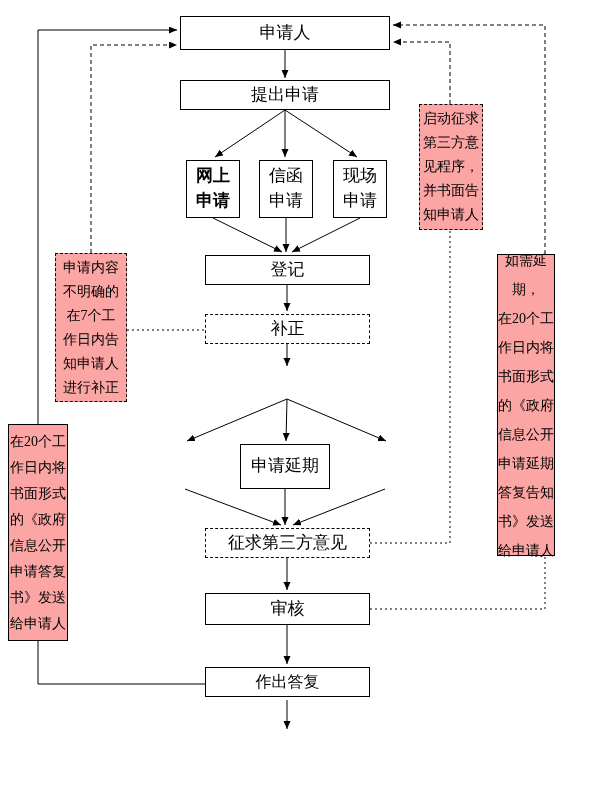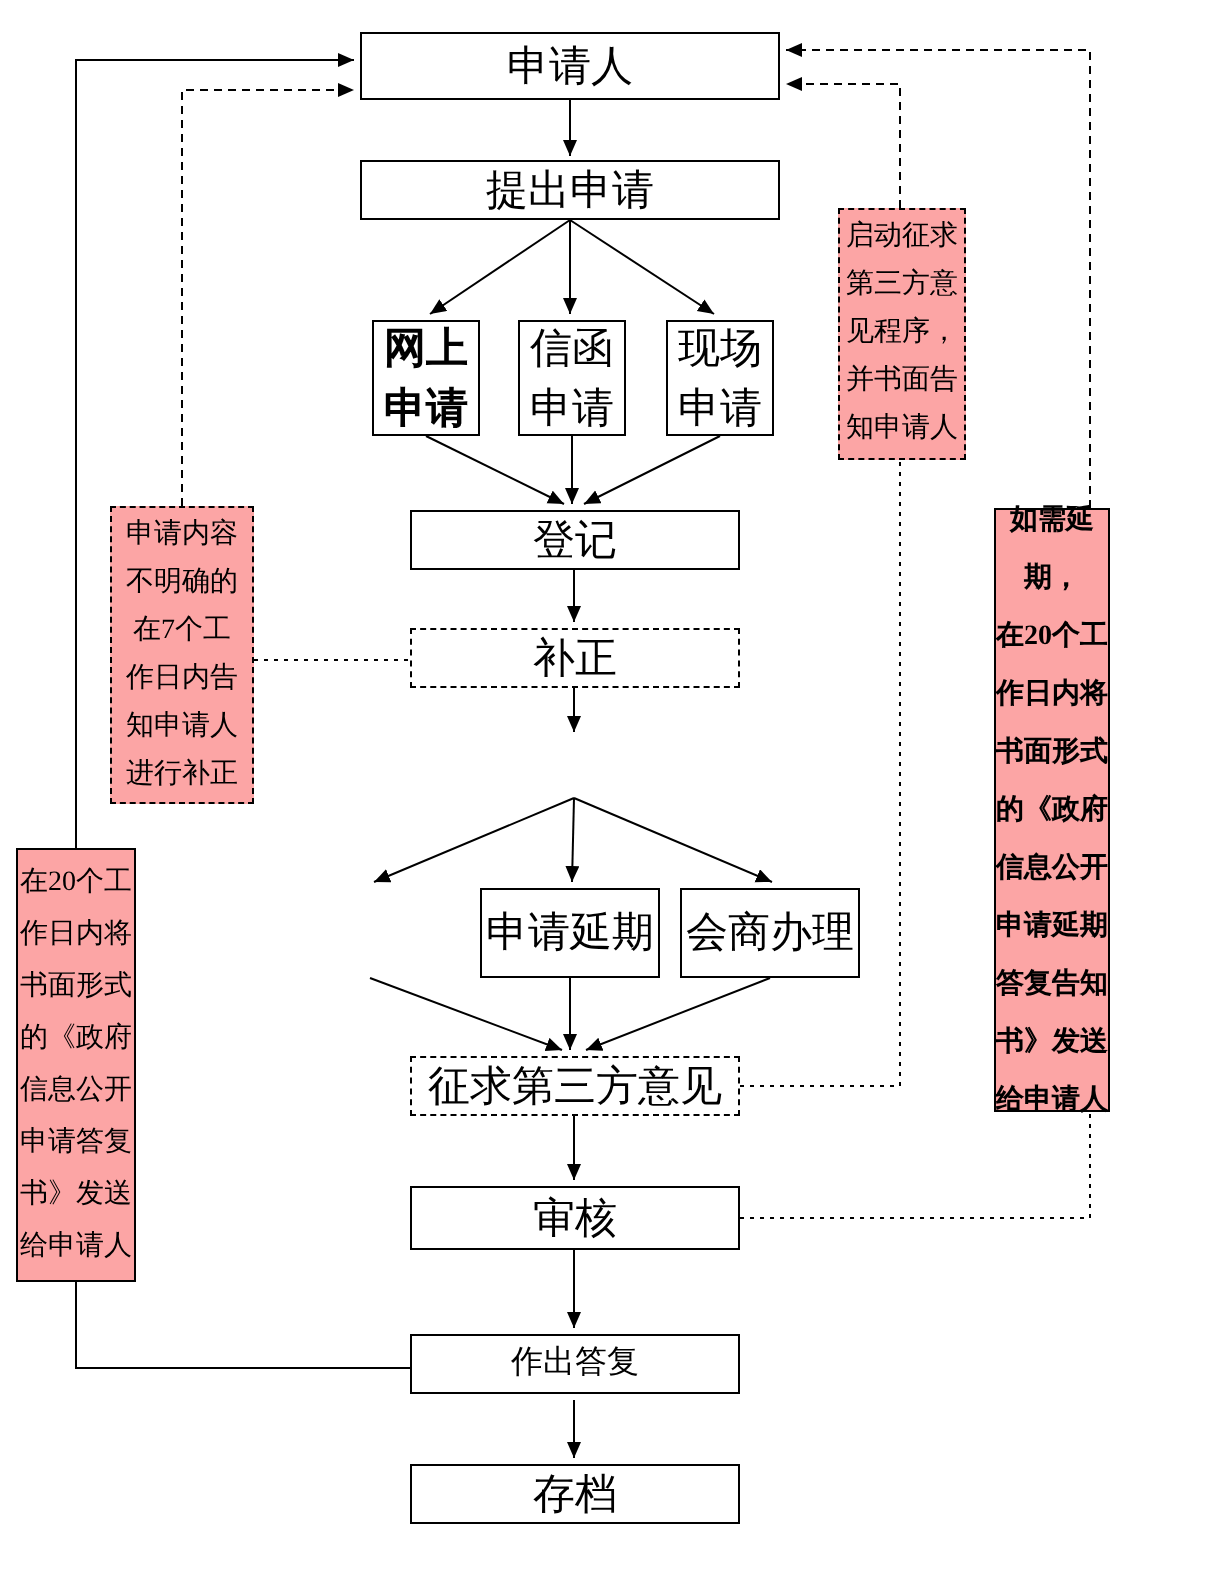--- a/index.html
+++ b/index.html
@@ -6,21 +6,21 @@
   html,body{margin:0;padding:0;background:#ffffff;}
   .stage{
     position:relative;width:604px;height:791px;background:#ffffff;
     font-family:"Liberation Serif","DejaVu Serif",serif;color:#000;
     overflow:hidden;
   }
   .connectors{position:absolute;left:0;top:0;width:604px;height:791px;}
   .node{
     position:absolute;background:#fff;border:1px solid #000;
     display:flex;align-items:center;justify-content:center;
-    text-align:center;font-size:21px;line-height:1.45;white-space:pre-line;
+    text-align:center;font-size:17px;line-height:1.45;white-space:pre-line;
     box-sizing:border-box;
   }
   .node.dashed{border:1px dashed #000;}
   .note{
     position:absolute;background:#fca5a5;border:1px solid #000;
     display:flex;align-items:center;justify-content:center;
     text-align:center;font-size:14px;white-space:pre-line;
     box-sizing:border-box;
   }
   .note.dashed{border:1px dashed #000;}
@@ -37,21 +37,21 @@
   #n-co{left:240px;top:444px;width:90px;height:45px;}
   #n-consult{left:340px;top:444px;width:90px;height:45px;}
   #n-third{left:205px;top:528px;width:165px;height:30px;}
   #n-review{left:205px;top:593px;width:165px;height:32px;}
   #n-reply{left:205px;top:667px;width:165px;height:30px;font-size:16px;}
   #n-archive{left:205px;top:732px;width:165px;height:30px;}
 
   #note-correction{left:55px;top:253px;width:72px;height:149px;line-height:24px;}
   #note-reply{left:8px;top:424px;width:60px;height:217px;line-height:26px;}
   #note-third{left:419px;top:104px;width:64px;height:126px;line-height:24px;}
-  #note-extension{left:497px;top:254px;width:58px;height:302px;line-height:29px;font-weight:bold;}
+  #note-extension{left:497px;top:254px;width:58px;height:302px;line-height:29px;}
 
   .solid-line{stroke:#000;stroke-width:1;fill:none;}
   .dashed-line{stroke:#000;stroke-width:1;fill:none;stroke-dasharray:4 3;}
   .dotted-line{stroke:#000;stroke-width:1;fill:none;stroke-dasharray:2 3;}
 </style>
 </head>
 <body>
 
 <div class="stage">
 
@@ -96,25 +96,23 @@
   <div class="node" id="n-submit">提出申请</div>
   <div class="node" id="n-online">网上
 申请</div>
   <div class="node" id="n-letter">信函
 申请</div>
   <div class="node" id="n-onsite">现场
 申请</div>
   <div class="node" id="n-register">登记</div>
   <div class="node dashed" id="n-correction">补正</div>
   <div class="node" id="n-co">申请延期</div>
-  <div class="node" id="n-consult">会商办理</div>
   <div class="node dashed" id="n-third">征求第三方意见</div>
   <div class="node" id="n-review">审核</div>
   <div class="node" id="n-reply">作出答复</div>
-  <div class="node" id="n-archive">存档</div>
 
   <div class="note dashed" id="note-correction">申请内容
 不明确的
 在7个工
 作日内告
 知申请人
 进行补正</div>
   <div class="note" id="note-reply">在20个工
 作日内将
 书面形式

